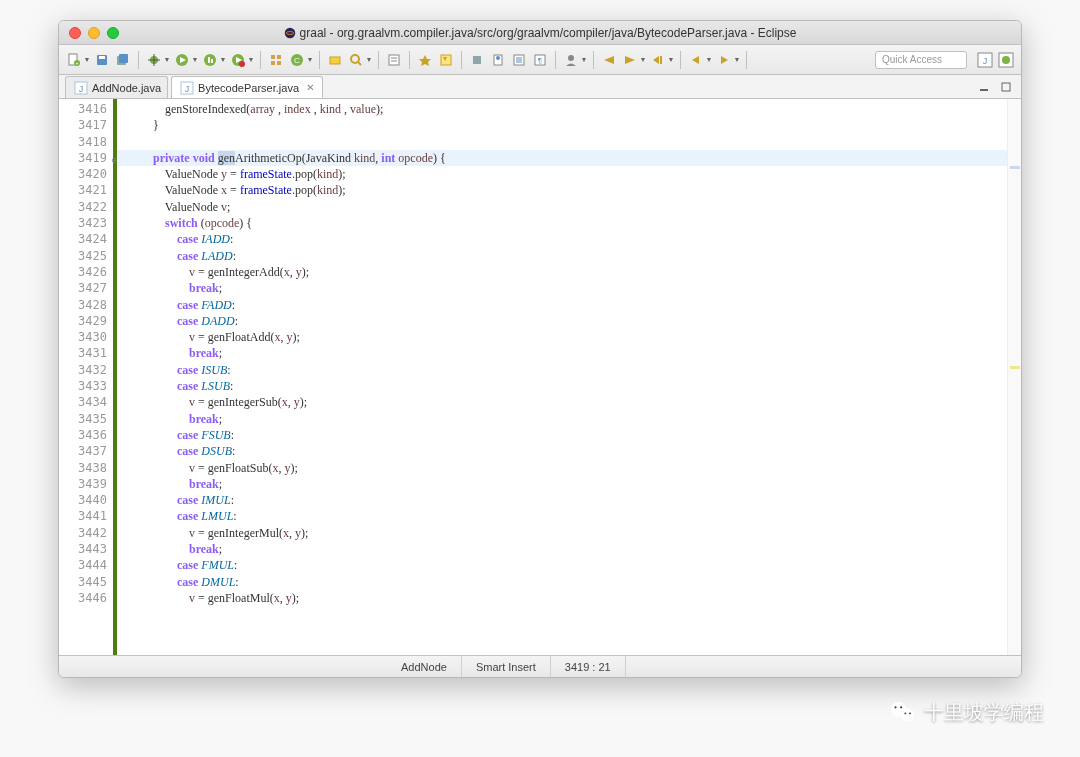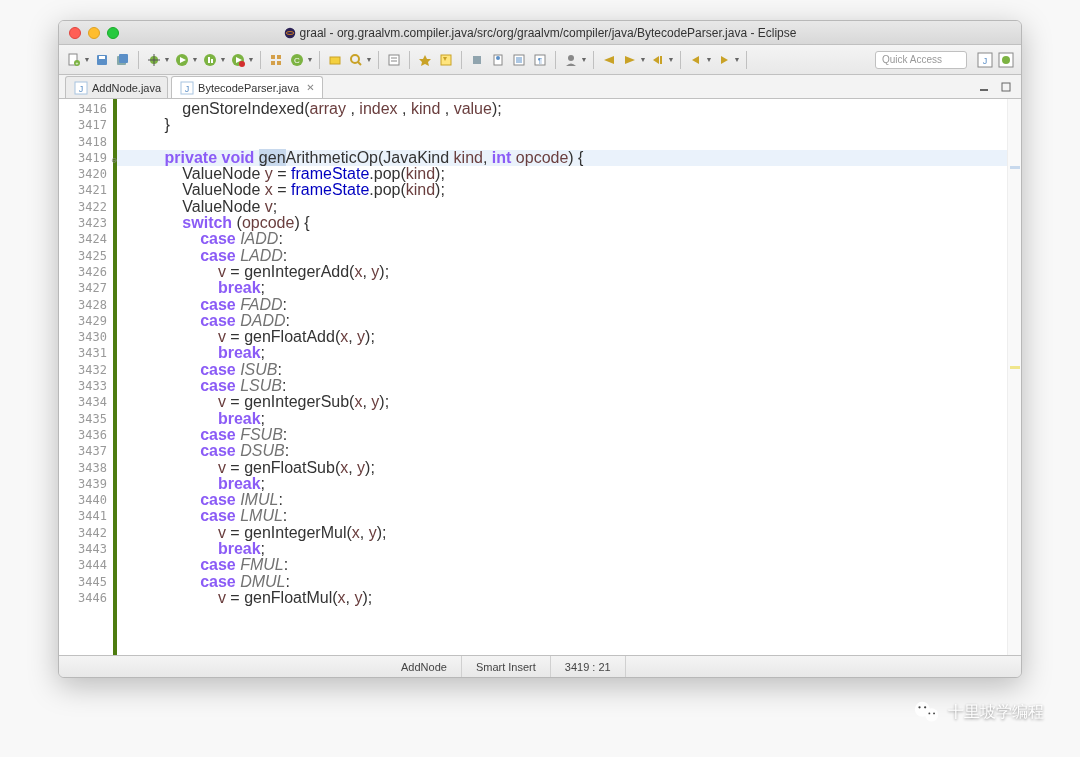--- a/index.html
+++ b/index.html
@@ -114,37 +114,37 @@
   color: #999;
   text-align: right;
   padding-right: 6px;
   padding-top: 2px;
   line-height: 16.3px;
 }
 .gutter .ln { height:16.3px; position:relative; }
 .gutter .collapse { position:absolute; right:-10px; top:2px; width:9px; height:9px; color:#888; font-size:9px; }
 .code {
   flex: 1;
-  font-family: Liberation Sans, sans-serif;
-  font-size: 16px;
+  font-family: Liberation Serif, serif;
+  font-size: 12px;
   line-height: 16.3px;
   padding-top: 2px;
   padding-left: 12px;
   white-space: pre;
   color: #333;
   position: relative;
 }
 .code .line { height:16.3px; }
 .code .hl-line { background: #eaf2fb; position:absolute; left:0; right:0; height:16.3px; z-index:0;}
 .code .line span { position:relative; z-index:1; }
 .kw { color: #8b5cf6; font-weight: bold; }
 .param { color: #6a3e3e; }
 .field { color: #0000c0; }
 .var { color: #6a3e3e; }
-.enum { color: #737373; font-style: italic; }
+.enum { color: #0369a1; font-style: italic; }
 .sel { background:#c8d9ed;text-align:right; }
 
 .ov-ruler { width:14px; background:#f9f9f9; border-left:1px solid #eee; position:relative;}
 .ov-ruler .mark { position:absolute; left:2px; width:10px; height:3px; }
 
 .statusbar {
   height: 22px;
   background: linear-gradient(#f4f4f4,#e8e8e8);
   border-top: 1px solid #c0c0c0;
   display: flex;
@@ -158,21 +158,21 @@
 .statusbar .spacer { width:300px; }
 
 .watermark {
   position: absolute;
   right: 36px;
   bottom: 30px;
   display: flex;
   align-items: center;
   gap: 6px;
   color: #fff;
-  font-size: 16px;
+  font-size: 20px;
   font-weight: 500;
   opacity: 0.92;
   text-shadow: 0 1px 3px rgba(0,0,0,0.5);
 }
 .watermark .wechat { width:30px; height:30px; }
 </style>
 </head>
 <body>
 
 <div class="window">

